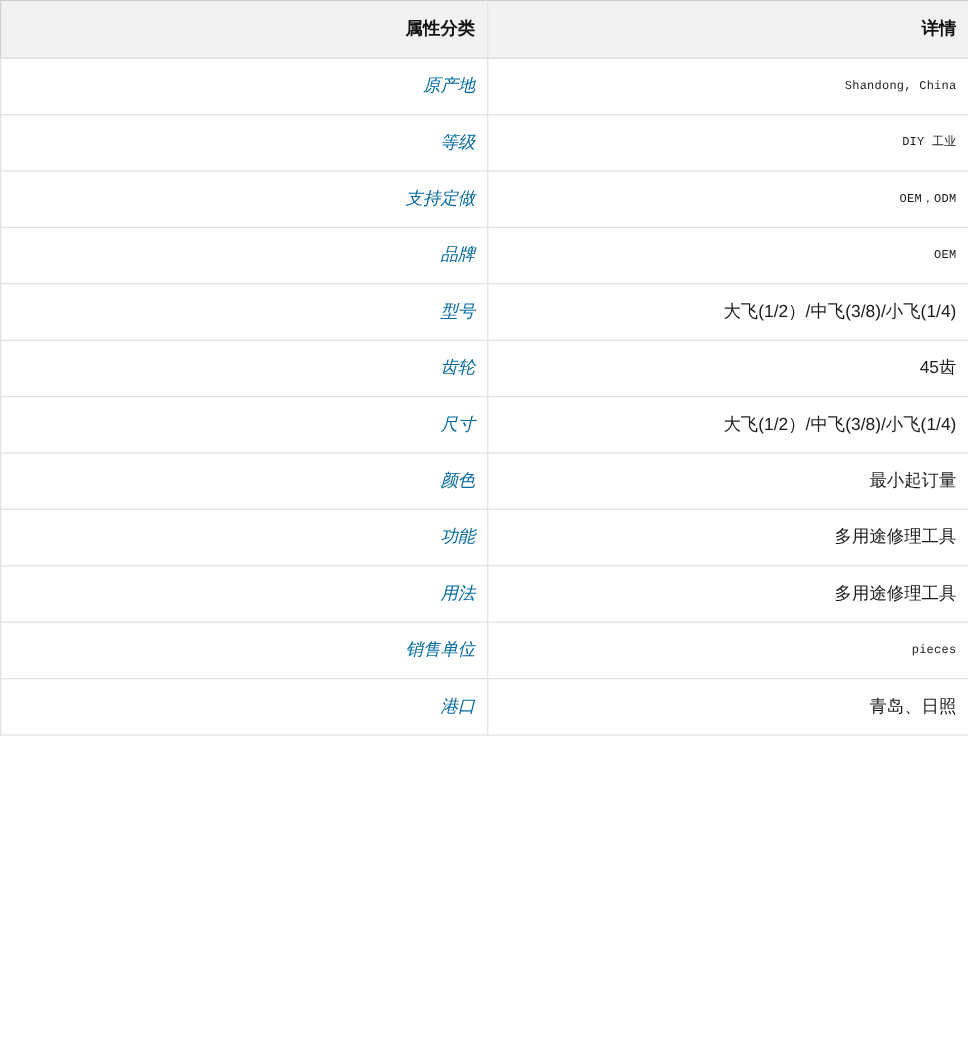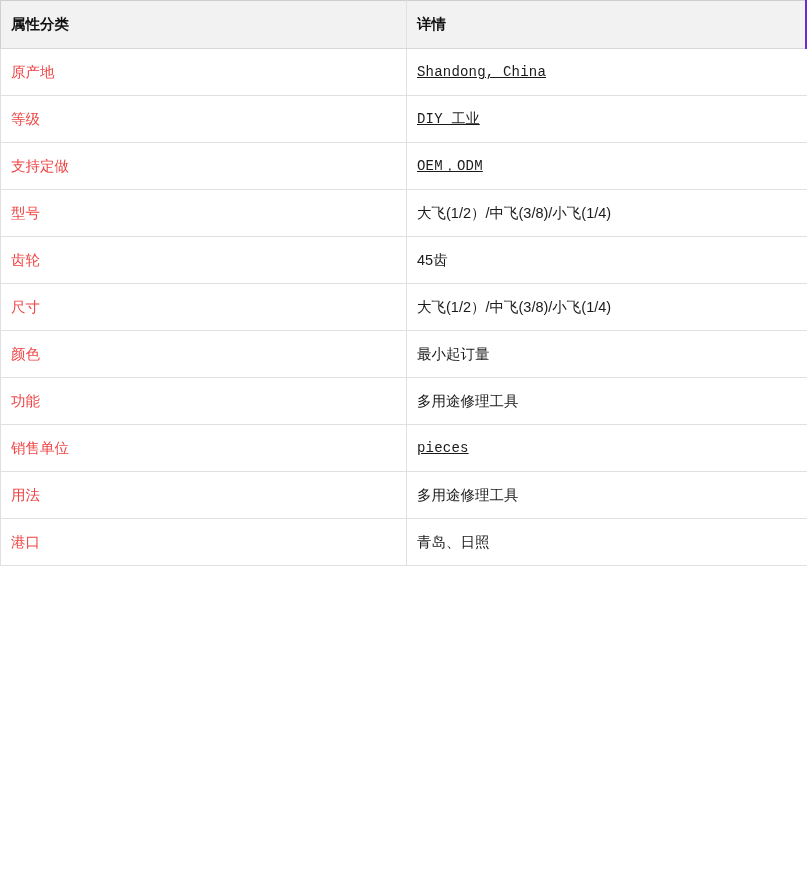--- a/index.html
+++ b/index.html
@@ -23,51 +23,51 @@
   .spec-table col.col-detail { width: 401px; }
 
   .spec-table th,
   .spec-table td {
     border: 1px solid #e0e0e0;
     padding: 0 10px;
     height: 46px;
     vertical-align: middle;
     font-size: 14.5px;
     font-weight: normal;
-    text-align: left;
+    text-align: right;
     line-height: 1.3;
     overflow: hidden;
     white-space: nowrap;
   }
   .spec-table thead th {
     background: #f2f2f2;
     font-weight: bold;
     color: #111111;
     height: 47px;
     border-top: 1px solid #cfcfcf;
     border-bottom: 1px solid #d8d8d8;
   }
   .spec-table thead th.head-attr {
     border-left: 1px solid #cfcfcf;
   }
   .spec-table thead th.head-detail {
-    border-right: 5px solid #6d28d9;
+    border-right: 1px solid #6d28d9;
   }
   .spec-table tbody td.attr-cell {
-    color: #ef4444;
+    color: #0369a1;
+    font-style: italic;
   }
   .spec-table tbody td.detail-cell {
     color: #1a1a1a;
   }
   
   .spec-table tbody td.detail-cell.mono {
     font-family: "Liberation Mono", "DejaVu Sans Mono", monospace;
-    font-size: 14px;
+    font-size: 10px;
     letter-spacing: 0.2px;
-    text-decoration: underline;
   }
 </style>
 </head>
 <body>
 
 <table class="spec-table">
   <colgroup>
     <col class="col-attr">
     <col class="col-detail">
   </colgroup>
@@ -84,45 +84,49 @@
       </tr>
       <tr>
         <td class="attr-cell">等级</td>
         <td class="detail-cell mono">DIY 工业</td>
       </tr>
       <tr>
         <td class="attr-cell">支持定做</td>
         <td class="detail-cell mono">OEM，ODM</td>
       </tr>
       <tr>
+        <td class="attr-cell">品牌</td>
+        <td class="detail-cell mono">OEM</td>
+      </tr>
+      <tr>
         <td class="attr-cell">型号</td>
         <td class="detail-cell">大飞(1/2）/中飞(3/8)/小飞(1/4)</td>
       </tr>
       <tr>
         <td class="attr-cell">齿轮</td>
         <td class="detail-cell">45齿</td>
       </tr>
       <tr>
         <td class="attr-cell">尺寸</td>
         <td class="detail-cell">大飞(1/2）/中飞(3/8)/小飞(1/4)</td>
       </tr>
       <tr>
         <td class="attr-cell">颜色</td>
         <td class="detail-cell">最小起订量</td>
       </tr>
       <tr>
         <td class="attr-cell">功能</td>
         <td class="detail-cell">多用途修理工具</td>
       </tr>
       <tr>
+        <td class="attr-cell">用法</td>
+        <td class="detail-cell">多用途修理工具</td>
+      </tr>
+      <tr>
         <td class="attr-cell">销售单位</td>
         <td class="detail-cell mono">pieces</td>
-      </tr>
-      <tr>
-        <td class="attr-cell">用法</td>
-        <td class="detail-cell">多用途修理工具</td>
       </tr>
       <tr>
         <td class="attr-cell">港口</td>
         <td class="detail-cell">青岛、日照</td>
       </tr>
     </tbody>
 </table>
 
 </body></html>

